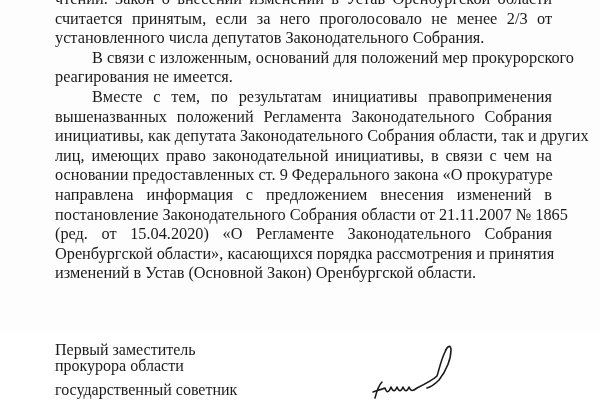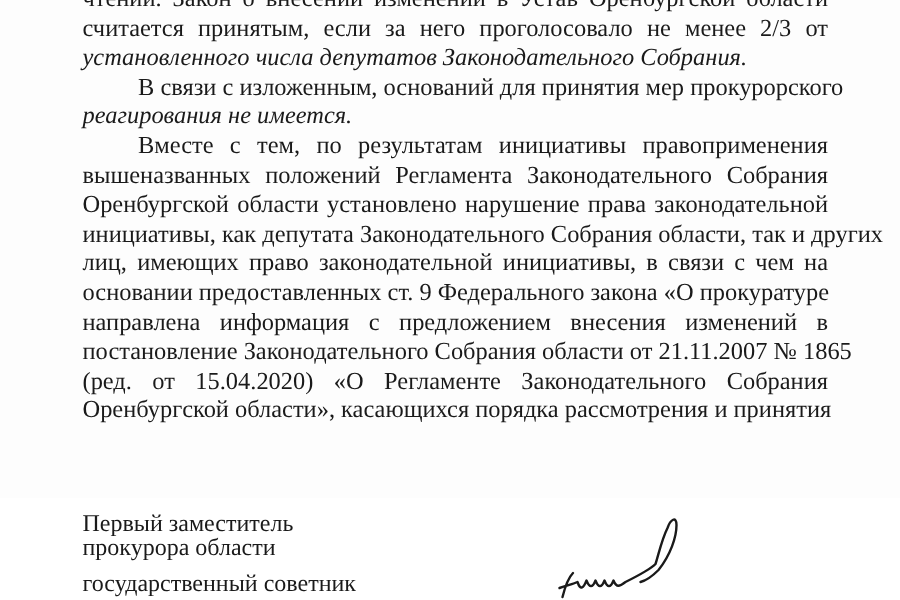--- a/index.html
+++ b/index.html
@@ -22,21 +22,21 @@
     font-size: 16.3px;
     line-height: 19.6px;
   }
   .line {
     display: block;
     white-space: nowrap;
     text-align: justify;
     text-align-last: justify;
     height: 19.6px;
   }
-  .line.last { text-align-last: left; font-style: italic; }
+  .line.last { text-align-last: left; }
   .line.indent { padding-left: 37px; }
   .sign-block {
     position: absolute;
     left: 55px;
     top: 342px;
     font-size: 16px;
     line-height: 16px;
   }
   .sign-block .gap { height: 8px; }
   .signature {
@@ -54,35 +54,35 @@
 
   <div class="body-text">
 
     <div>
       <span class="line">чтении. Закон о внесении изменений в Устав Оренбургской области</span>
       <span class="line">считается принятым, если за него проголосовало не менее 2/3 от</span>
       <span class="line last">установленного числа депутатов Законодательного Собрания.</span>
     </div>
 
     <div>
-      <span class="line indent">В связи с изложенным, оснований для принятия мер прокурорского</span>
+      <span class="line indent">В связи с изложенным, оснований для положений мер прокурорского</span>
       <span class="line last">реагирования не имеется.</span>
     </div>
 
     <div>
       <span class="line indent">Вместе с тем, по результатам инициативы правоприменения</span>
       <span class="line">вышеназванных положений Регламента Законодательного Собрания</span>
-      <span class="line">Оренбургской области установлено нарушение права законодательной</span>
       <span class="line">инициативы, как депутата Законодательного Собрания области, так и других</span>
       <span class="line">лиц, имеющих право законодательной инициативы, в связи с чем на</span>
       <span class="line">основании предоставленных ст. 9 Федерального закона «О прокуратуре</span>
       <span class="line">направлена информация с предложением внесения изменений в</span>
       <span class="line">постановление Законодательного Собрания области от 21.11.2007 № 1865</span>
       <span class="line">(ред. от 15.04.2020) «О Регламенте Законодательного Собрания</span>
       <span class="line">Оренбургской области», касающихся порядка рассмотрения и принятия</span>
+      <span class="line last">изменений в Устав (Основной Закон) Оренбургской области.</span>
     </div>
 
   </div>
 
   <div class="sign-block">
     <div>Первый заместитель</div>
     <div>прокурора области</div>
     <div class="gap"></div>
     <div>государственный советник</div>
   </div>

